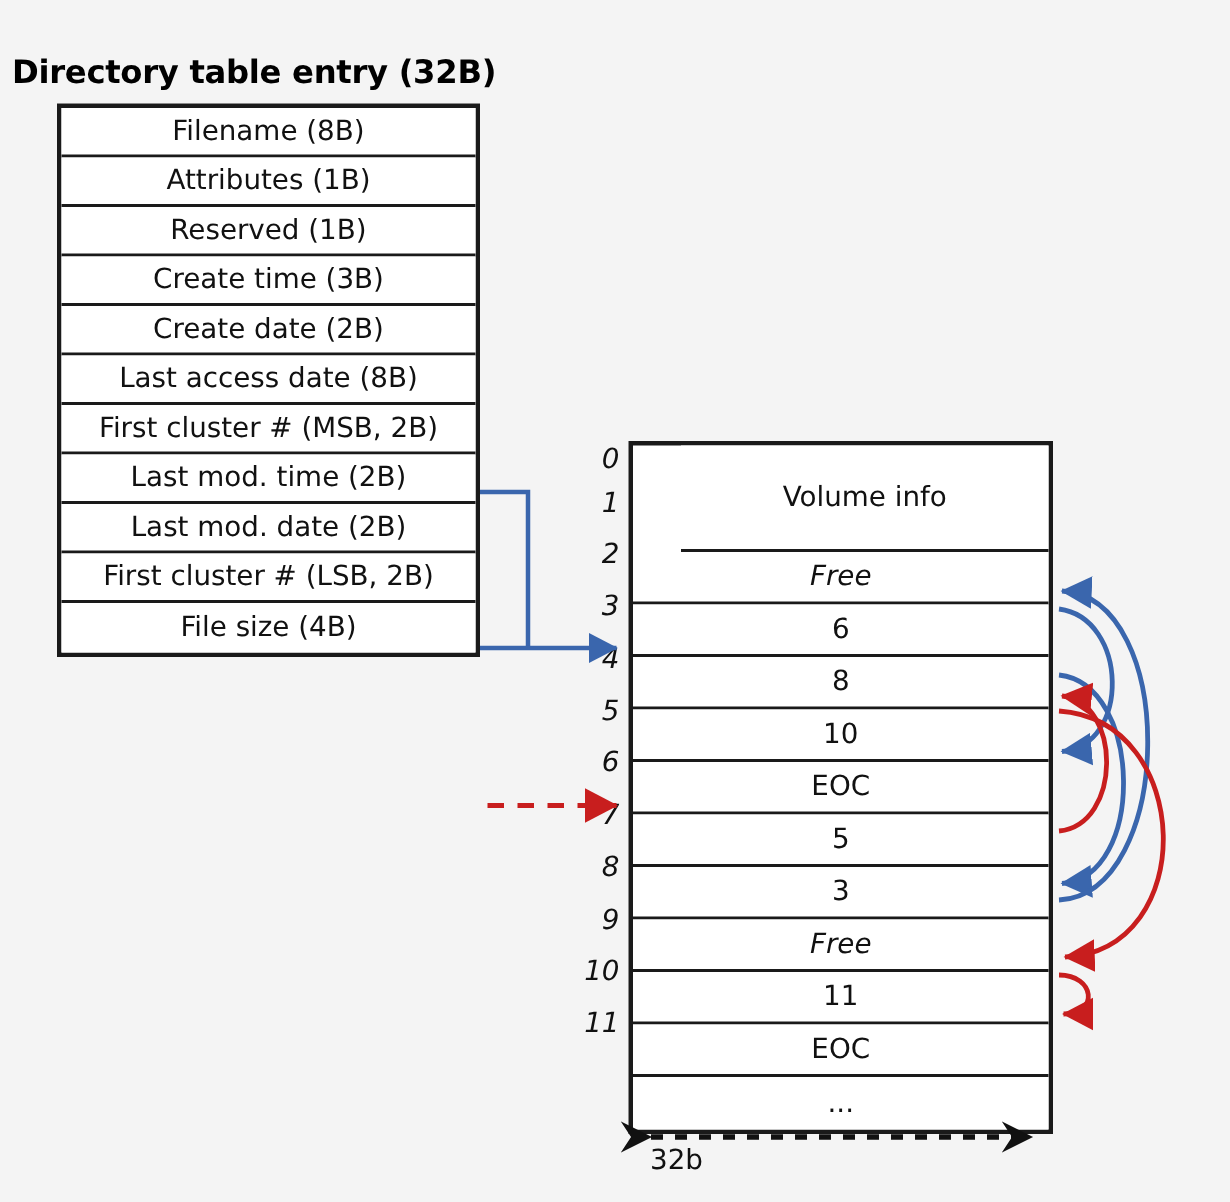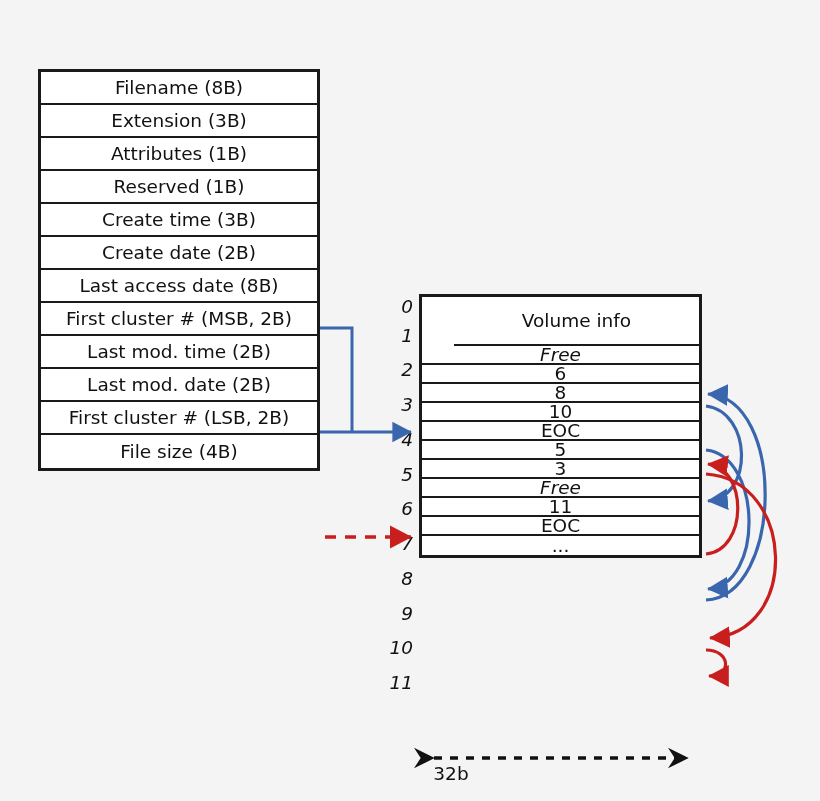--- a/index.html
+++ b/index.html
@@ -79,23 +79,23 @@
   #fat-table .frow {
     border-bottom: 2.5px solid #1a1a1a;
     box-sizing: border-box;
     display: flex;
     align-items: center;
     justify-content: center;
     background: #ffffff;
     font-size: 18.5px;
     color: #111;
     white-space: nowrap;
-    height: 19px;
-  }
-  #fat-table .frow.tall { height: 49px; margin-left: 32px; }
+    height: 35px;
+  }
+  #fat-table .frow.tall { height: 71px; margin-left: 32px; }
   #fat-table .frow:last-child { border-bottom: none; }
   #fat-table .frow.italic { font-style: italic; }
 
   
   .fat-index {
     position: absolute;
     font-style: italic;
     font-size: 18.5px;
     color: #111;
     text-align: right;
@@ -122,24 +122,24 @@
     font-size: 18.5px;
     color: #111;
   }
   #measure-label span { position: relative; left: 41px; background: #f4f4f4; padding: 0 3px; }
 </style>
 </head>
 <body>
 
 <div id="stage">
 
+  <div class="title" id="dir-title">Directory table entry (32B)</div>
 
   <div id="dir-table">
     <div class="row">Filename (8B)</div>
-    <div class="row">Extension (3B)</div>
     <div class="row">Attributes (1B)</div>
     <div class="row">Reserved (1B)</div>
     <div class="row">Create time (3B)</div>
     <div class="row">Create date (2B)</div>
     <div class="row">Last access date (8B)</div>
     <div class="row">First cluster # (MSB, 2B)</div>
     <div class="row">Last mod. time (2B)</div>
     <div class="row">Last mod. date (2B)</div>
     <div class="row">First cluster # (LSB, 2B)</div>
     <div class="row">File size (4B)</div>

